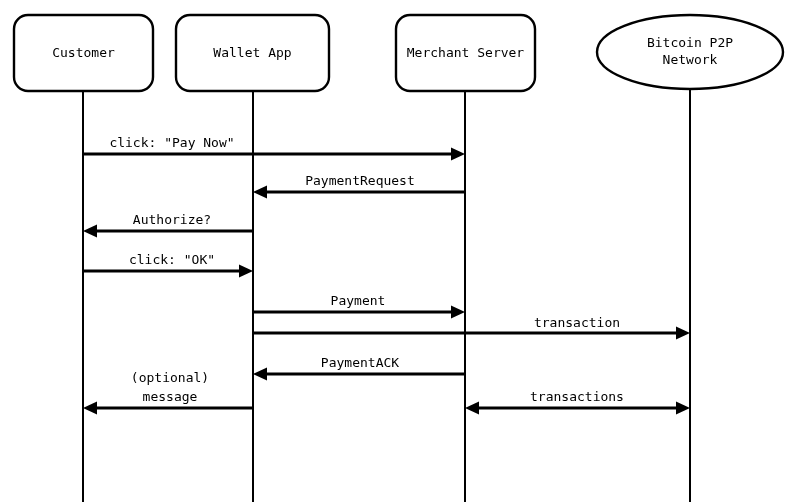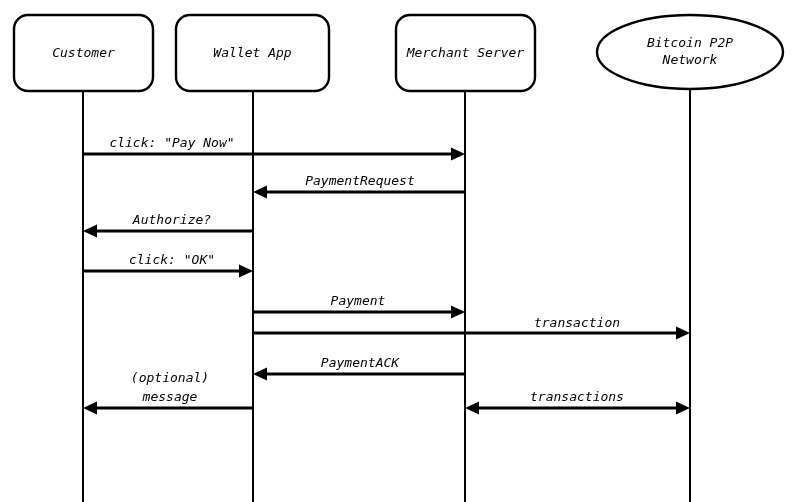--- a/index.html
+++ b/index.html
@@ -10,21 +10,20 @@
   }
   body {
     font-family: "DejaVu Sans Mono", "Liberation Mono", monospace;
   }
   #diagram-root {
     position: relative;
     width: 795px;
     height: 502px;
     background: #ffffff;
     overflow: hidden;
-    font-style: italic;
   }
   #diagram-svg {
     position: absolute;
     top: 0;
     left: 0;
     width: 795px;
     height: 502px;
     display: block;
   }
   .participant-shape {

